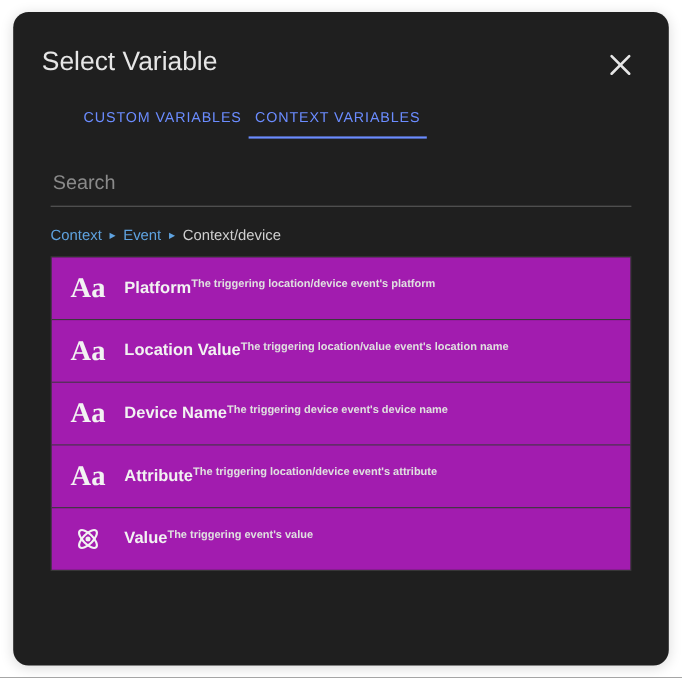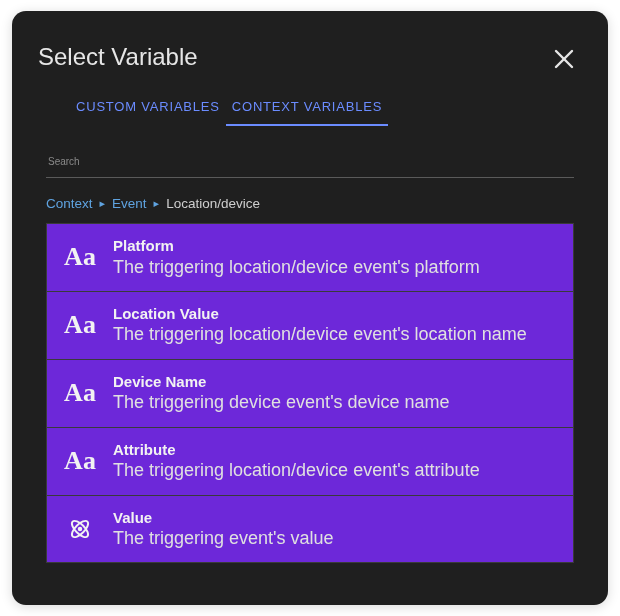--- a/index.html
+++ b/index.html
@@ -55,21 +55,21 @@
     }
     .search-wrap {
       margin: 0 8px 18px 8px;
     }
     .search-input {
       width: 100%;
       background: transparent;
       border: none;
       border-bottom: 1px solid #5a5a5a;
       color: #e6e6e6;
-      font-size: 10px;
+      font-size: 18px;
       padding: 6px 2px 10px 2px;
       outline: none;
     }
     .search-input::placeholder {
       color: #8a8a8a;
       font-weight: 300;
     }
     .breadcrumb {
       display: flex;
       align-items: center;
@@ -82,52 +82,52 @@
     .breadcrumb .sep { color: #5fa3e0; font-size: 11px; }
     .breadcrumb .current { color: #cfcfcf; }
     .list {
       margin: 0 8px;
       border: 1px solid #3a3a3a;
     }
     .item {
       display: flex;
       align-items: center;
       gap: 14px;
-      background: #6d28d9;
+      background: #a21caf;
       padding: 12px 14px;
       border-bottom: 1px solid #3a3a3a;
       cursor: pointer;
     }
     .item:last-child { border-bottom: none; }
     .item-icon {
       flex: 0 0 38px;
       height: 32px;
       display: flex;
       align-items: center;
       justify-content: center;
       color: #f2f2f2;
     }
     .item-icon .aa {
       font-family: Georgia, "Times New Roman", serif;
       font-size: 26px;
       font-weight: 600;
       line-height: 1;
     }
     .item-icon svg { width: 28px; height: 28px; }
-    .item-text { display: flex; flex-direction: column; }
+    .item-text { display: flex; flex-direction: row; }
     .item-name {
       color: #f2f2f2;
       font-size: 15px;
       font-weight: 600;
       line-height: 1.3;
     }
     .item-desc {
       color: #e0e0e0;
-      font-size: 18px;
-      font-weight: 400;
+      font-size: 10px;
+      font-weight: 700;
       line-height: 1.3;
     }
   </style>
 </head>
 <body>
 
 <div class="dialog">
 
   <div class="title">Select Variable</div>
 
@@ -147,42 +147,42 @@
 
   <div class="search-wrap">
     <input class="search-input" type="text" placeholder="Search" style="">
   </div>
 
   <div class="breadcrumb">
     <span class="link">Context</span>
     <span class="sep">▸</span>
     <span class="link">Event</span>
     <span class="sep">▸</span>
-    <span class="current">Location/device</span>
+    <span class="current">Context/device</span>
   </div>
 
   <div class="list">
 
     <div class="item">
       <div class="item-icon">
           <span class="aa">Aa</span>
         </div>
       <div class="item-text">
         <span class="item-name">Platform</span>
         <span class="item-desc">The triggering location/device event's platform</span>
       </div>
     </div>
 
     <div class="item">
       <div class="item-icon">
           <span class="aa">Aa</span>
         </div>
       <div class="item-text">
         <span class="item-name">Location Value</span>
-        <span class="item-desc">The triggering location/device event's location name</span>
+        <span class="item-desc">The triggering location/value event's location name</span>
       </div>
     </div>
 
     <div class="item">
       <div class="item-icon">
           <span class="aa">Aa</span>
         </div>
       <div class="item-text">
         <span class="item-name">Device Name</span>
         <span class="item-desc">The triggering device event's device name</span>

